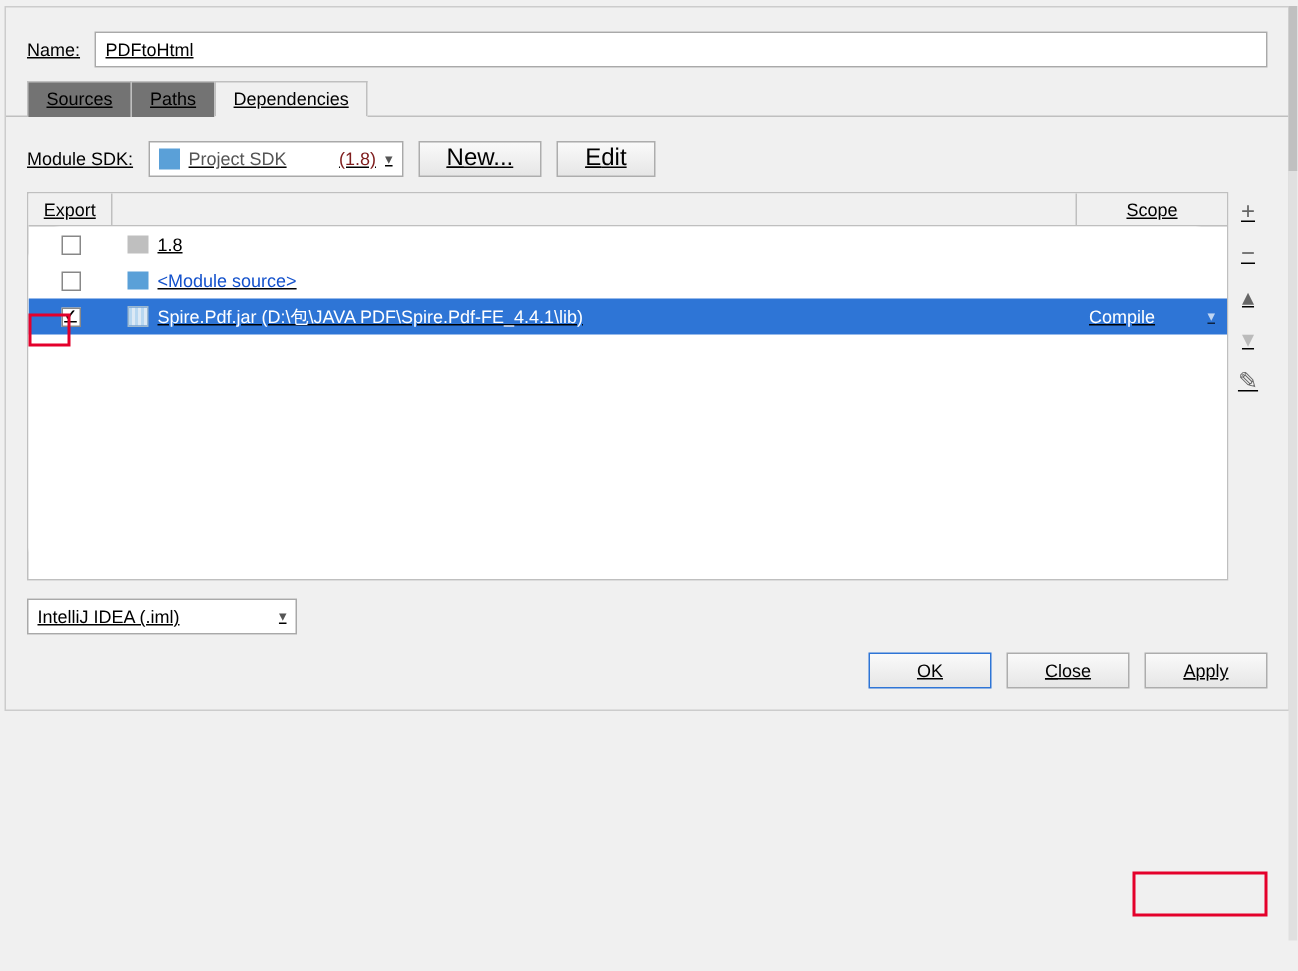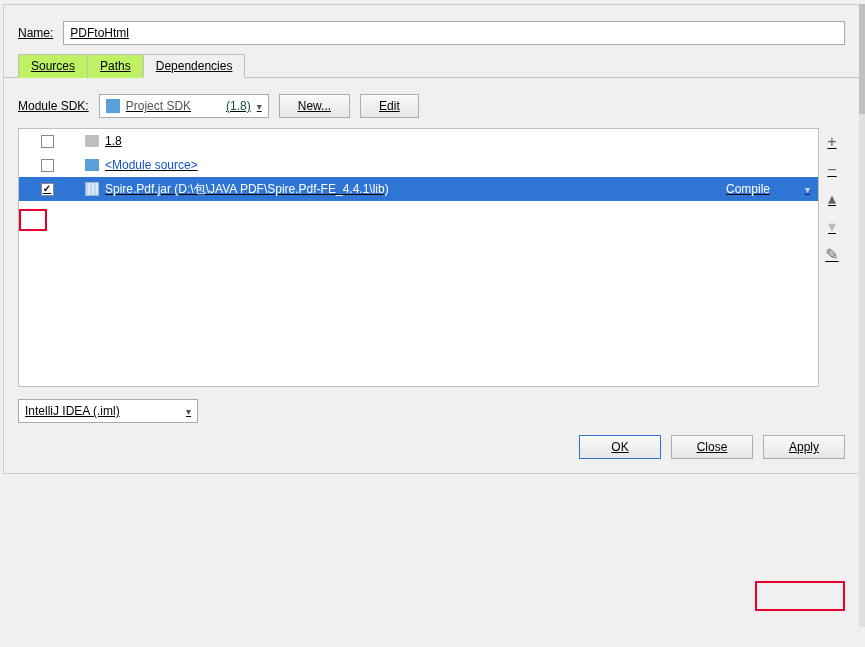--- a/index.html
+++ b/index.html
@@ -41,21 +41,21 @@
 .tabs-row {
   display: flex;
   padding: 0 14px;
   border-bottom: 1px solid #bfbfbf;
   gap: 0;
 }
 .tab {
   padding: 4px 12px;
   border: 1px solid #bfbfbf;
   border-bottom: none;
-  background: #bef264;
+  background: #737373;
   cursor: pointer;
   position: relative;
   top: 1px;
   margin-right: -1px;
 }
 .tab.active {
   background: #f0f0f0;
   border-bottom: 1px solid #f0f0f0;
   z-index: 2;
 }
@@ -76,29 +76,29 @@
   padding: 0 6px;
   gap: 6px;
   cursor: pointer;
 }
 .sdk-select .sdk-icon {
   width: 14px; height: 14px;
   background: #5aa0d8;
   display: inline-block;
 }
 .sdk-select .sdk-text { color: #555; flex: 1; }
-.sdk-select .sdk-hint { color: #14532d; }
+.sdk-select .sdk-hint { color: #7f1d1d; }
 .sdk-select .chev { color: #555; font-size: 10px; }
 .btn {
   height: 24px;
   padding: 0 18px;
   border: 1px solid #adadad;
   background: linear-gradient(#fafafa,#e6e6e6);
   cursor: pointer;
-  font-size: 12px;
+  font-size: 16px;
 }
 .btn u { text-decoration: underline; }
 .table-area {
   display: flex;
   flex: 1;
   margin: 0 14px 8px 14px;
   min-height: 0;
 }
 .table-container {
   flex: 1;
@@ -281,20 +281,25 @@
       <span class="sdk-text">Project SDK</span>
       <span class="sdk-hint">(1.8)</span>
       <span class="chev">▾</span>
     </div>
     <button class="btn"><u>N</u><span>ew...</span></button>
     <button class="btn"><u>E</u><span>dit</span></button>
   </div>
 
   <div class="table-area">
     <div class="table-container">
+      <div class="table-header">
+        <div class="th th-export">Export</div>
+        <div class="th th-name"></div>
+        <div class="th th-scope">Scope</div>
+      </div>
       <div class="table-body" id="tbody">
           <div class="trow">
             <div class="cell-export">
               <span class="checkbox"></span>
             </div>
             <div class="cell-name">
               <span class="folder-icon"></span>
               <span>1.8</span>
             </div>
             <div class="cell-scope"></div>

